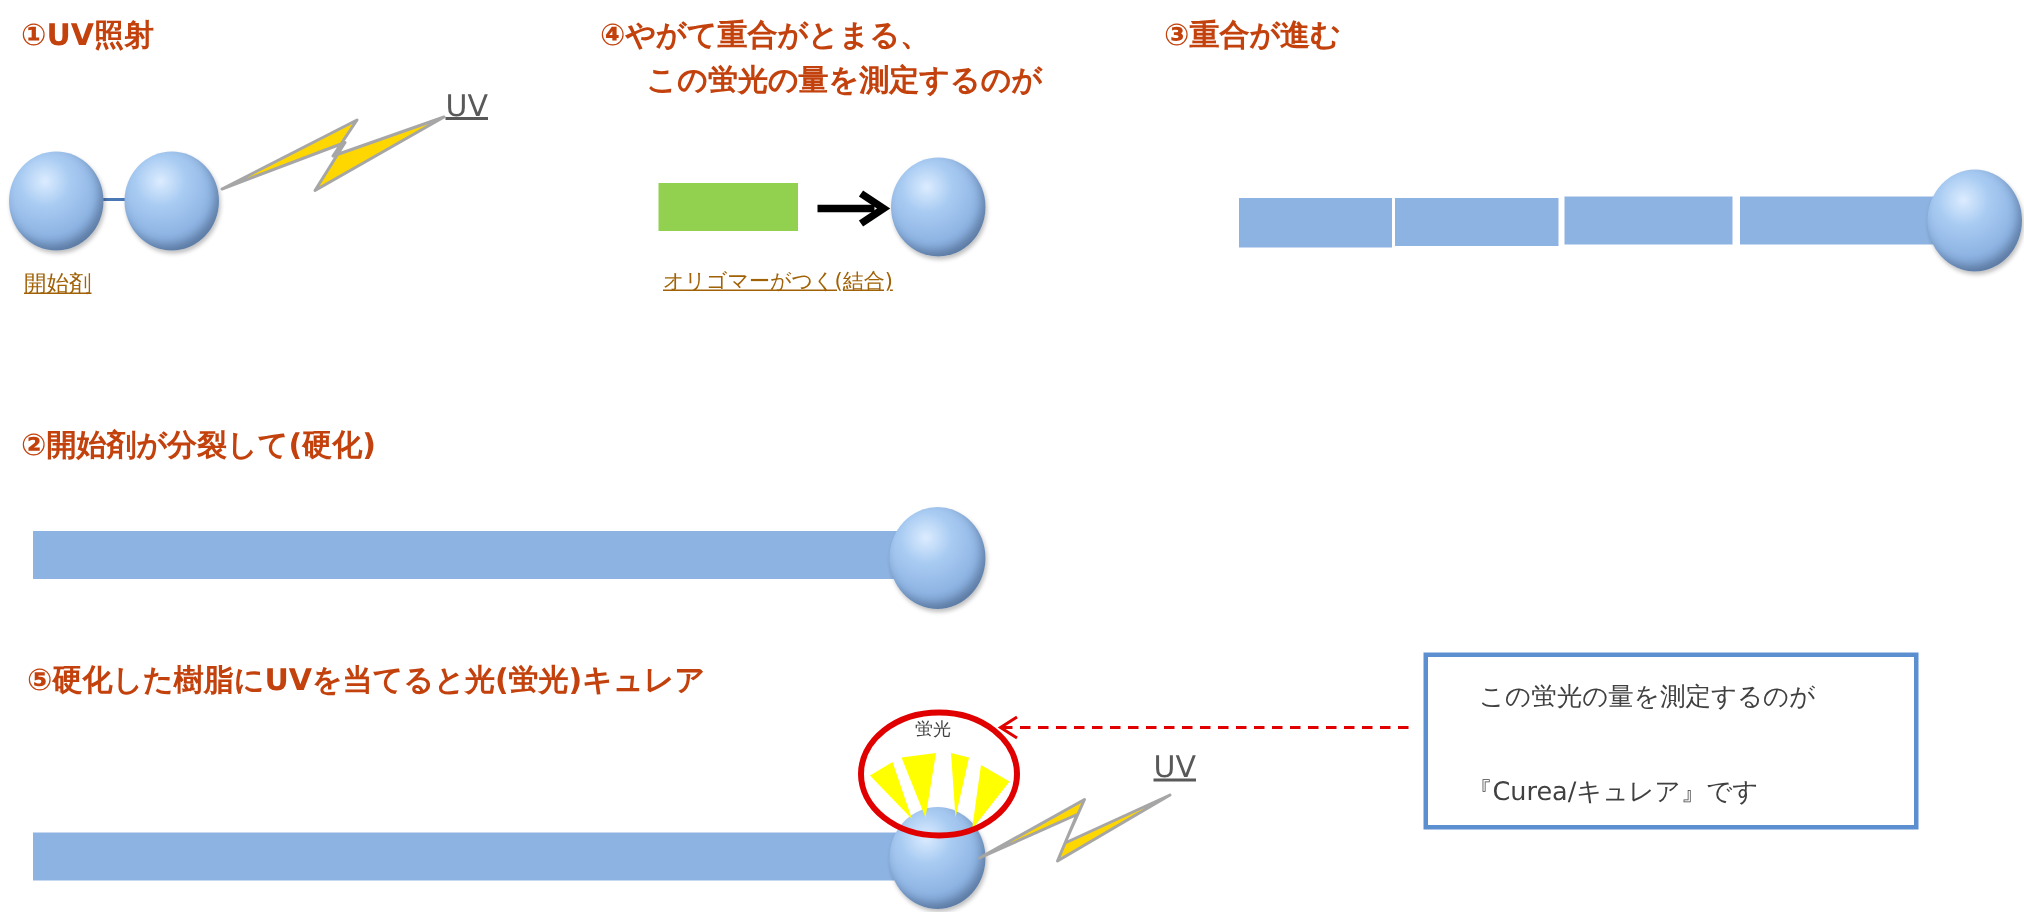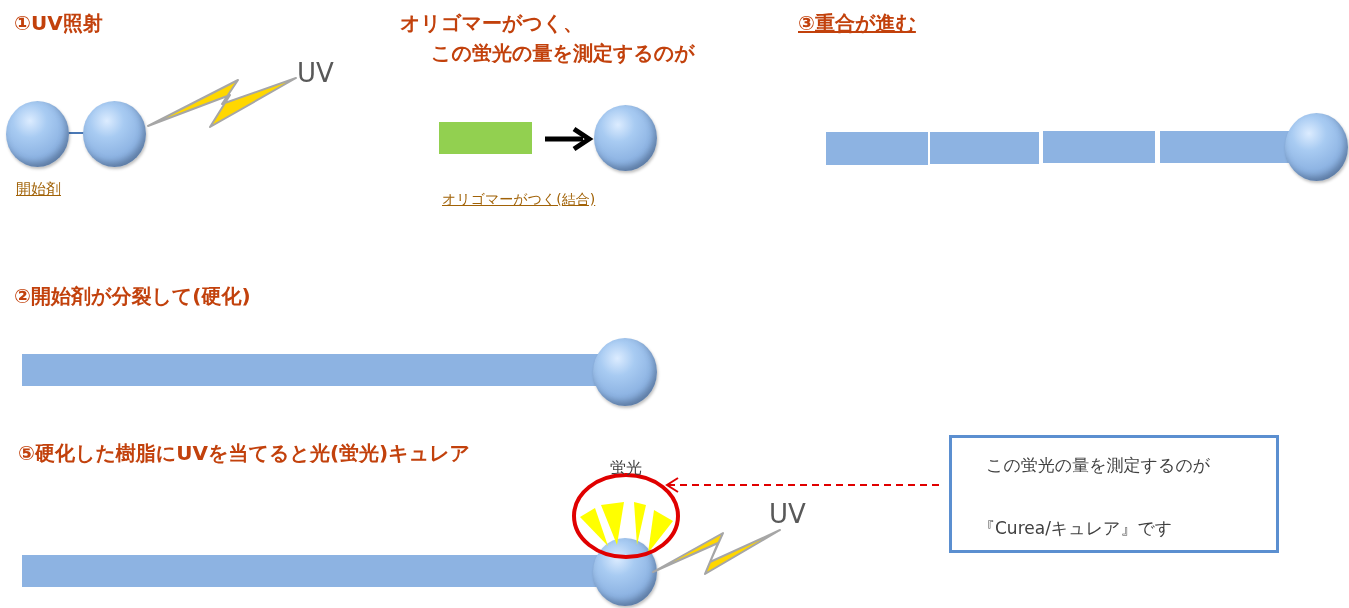--- a/index.html
+++ b/index.html
@@ -1,21 +1,21 @@
 <!DOCTYPE html>
 <html><head>
   <meta charset="utf-8">
   <style>
     html, body { margin: 0; padding: 0; background: #ffffff; }
     body { width: 1349px; height: 608px; position: relative; overflow: hidden;
            font-family: "DejaVu Sans", "Liberation Sans", sans-serif; color: #595959; }
     .abs { position: absolute; }
     .title { font-weight: bold; font-size: 20px; color: #c2410c; white-space: nowrap; line-height: 26px; }
     .label { font-size: 14px; color: #a16207; white-space: nowrap; text-decoration: underline; }
-    .uv-label { font-size: 26px; color: #595959; white-space: nowrap; }
+    .uv-label { font-size: 20px; color: #595959; white-space: nowrap; text-decoration: underline; }
     .sphere { position: absolute; border-radius: 50%;
       background: radial-gradient(circle at 38% 30%, #dcecff 0%, #a8cbf2 28%, #8eb4e3 60%, #6f92c0 88%, #4f6f99 100%);
       box-shadow: inset -3px -4px 6px rgba(40,60,90,0.35), 1px 2px 3px rgba(0,0,0,0.25); }
     .bar { position: absolute; background: #8db3e2; }
     .callout { position: absolute; border: 3px solid #5b8fd0; background: #fff; box-sizing: border-box; }
     .callout-text { position: absolute; font-size: 17px; color: #404040; line-height: 24px; white-space: nowrap; }
     svg { position: absolute; overflow: visible; }
   </style>
 </head>
 <body>
@@ -25,31 +25,31 @@
   <line x1="66" y1="133" x2="86" y2="133" stroke="#4a78b5" stroke-width="2"></line>
 </svg>
 <div class="sphere" style="left:6px; top:101px; width:63px; height:66px;"></div>
 <div class="sphere" style="left:83px; top:101px; width:63px; height:66px;"></div>
 <div class="abs label" style="left:16px; top:180px; font-size:15px;">開始剤</div>
 <svg style="left:0;top:0;" width="1349" height="608">
   <polygon points="148,126 238,80 222,104 296,78 210,127 230,95" fill="#ffd700" stroke="#a6a6a6" stroke-width="2" stroke-linejoin="round"></polygon>
 </svg>
 <div class="abs uv-label" style="left:297px; top:58px;">UV</div>
 
-<div class="abs title" style="left:400px; top:10px;">オリゴマーがつく、</div>
+<div class="abs title" style="left:400px; top:10px;">④やがて重合がとまる、</div>
 <div class="abs title" style="left:431px; top:40px;">この蛍光の量を測定するのが</div>
 <div class="abs" style="left:439px; top:122px; width:93px; height:32px; background:#92d050;"></div>
 <svg style="left:0;top:0;" width="1349" height="608">
   <line x1="545" y1="139" x2="583" y2="139" stroke="#000" stroke-width="5"></line>
   <polyline points="574,129 589,139 574,149" fill="none" stroke="#000" stroke-width="5" stroke-linejoin="miter"></polyline>
 </svg>
 <div class="sphere" style="left:594px; top:105px; width:63px; height:66px;"></div>
-<div class="abs label" style="left:442px; top:191px;">オリゴマーがつく(結合)</div>
+<div class="abs label" style="left:442px; top:179px;">オリゴマーがつく(結合)</div>
 
-<div class="abs title" style="left:798px; top:10px;text-decoration:underline;">③重合が進む</div>
+<div class="abs title" style="left:776px; top:10px;">③重合が進む</div>
 <div class="bar" style="left:826px; top:132px; width:102px; height:33px;"></div>
 <div class="bar" style="left:930px; top:132px; width:109px; height:32px;"></div>
 <div class="bar" style="left:1043px; top:131px; width:112px; height:32px;"></div>
 <div class="bar" style="left:1160px; top:131px; width:140px; height:32px;"></div>
 <div class="sphere" style="left:1285px; top:113px; width:63px; height:68px;"></div>
 
 <div class="abs title" style="left:14px; top:283px;">②開始剤が分裂して(硬化)</div>
 <div class="bar" style="left:22px; top:354px; width:600px; height:32px;"></div>
 <div class="sphere" style="left:593px; top:338px; width:64px; height:68px;"></div>
 
@@ -59,21 +59,21 @@
 
 <svg style="left:0;top:0;" width="1349" height="608">
   <polygon points="580,517 595,508 608,546" fill="#ffff00"></polygon>
   <polygon points="601,505 624,502 617,545" fill="#ffff00"></polygon>
   <polygon points="634,502 646,505 637,545" fill="#ffff00"></polygon>
   <polygon points="654,510 673,521 648,553" fill="#ffff00"></polygon>
 </svg>
 <svg style="left:0;top:0;" width="1349" height="608">
   <ellipse cx="626" cy="516" rx="52" ry="41" fill="none" stroke="#e00000" stroke-width="4"></ellipse>
 </svg>
-<div class="abs" style="left:610px; top:458px; font-size:16px; color:#404040;">蛍光</div>
+<div class="abs" style="left:610px; top:478px; font-size:12px; color:#404040;">蛍光</div>
 
 <svg style="left:0;top:0;" width="1349" height="608">
   <polygon points="653,572 723,533 710,562 780,530 705,574 718,543" fill="#ffd700" stroke="#a6a6a6" stroke-width="2" stroke-linejoin="round"></polygon>
 </svg>
 <div class="abs uv-label" style="left:769px; top:499px;">UV</div>
 
 <svg style="left:0;top:0;" width="1349" height="608">
   <line x1="668" y1="485" x2="942" y2="485" stroke="#e00000" stroke-width="2" stroke-dasharray="7,5"></line>
   <polyline points="678,478 667,485 678,492" fill="none" stroke="#e00000" stroke-width="2"></polyline>
 </svg>

